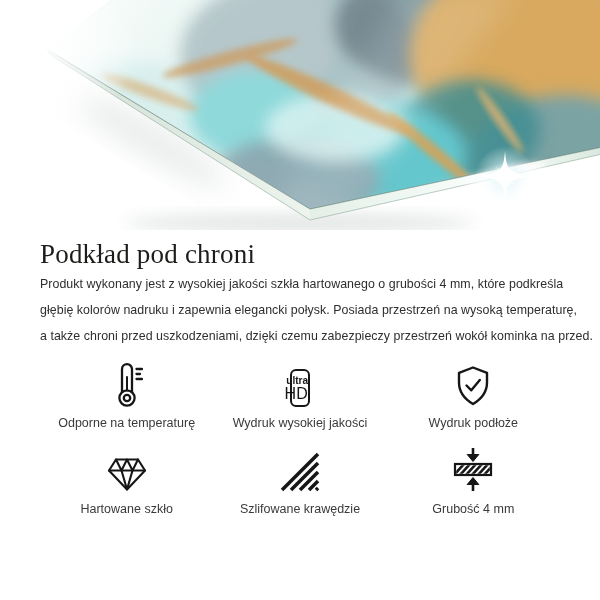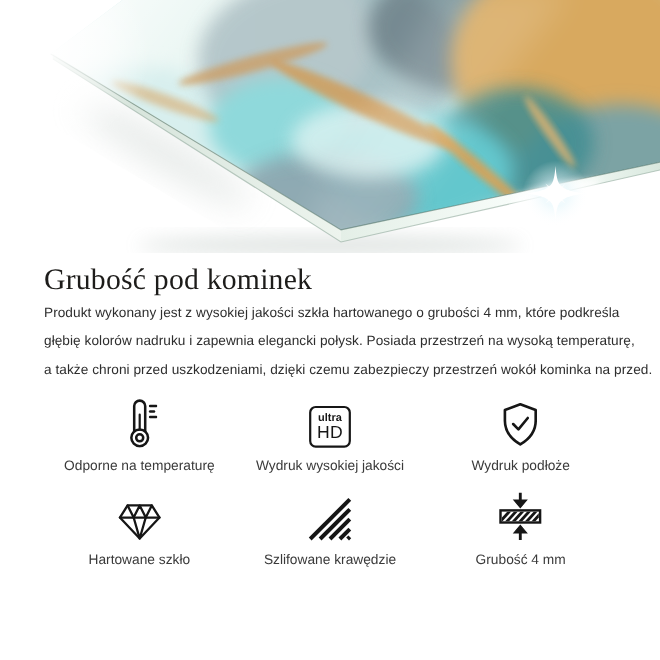--- a/index.html
+++ b/index.html
@@ -23,23 +23,23 @@
     white-space:nowrap;letter-spacing:.05px;
   }
   .features{
     display:grid;grid-template-columns:1fr 1fr 1fr;
     row-gap:17px;margin-top:12px;
   }
   .feature{display:flex;flex-direction:column;align-items:center;}
   .icon-box{height:46px;display:flex;align-items:flex-end;justify-content:center;}
   .feature-label{margin-top:9px;font-size:12.5px;color:#3a3a3a;text-align:right;}
   .hd-box{
-    width:38px;height:38px;box-sizing:border-box;
+    width:20px;height:38px;box-sizing:border-box;
     border:2.5px solid #161616;border-radius:6px;
-    display:flex;flex-direction:column;align-items:center;justify-content:center;
+    display:flex;flex-direction:column;align-items:flex-end;justify-content:center;
     background:#fff;
   }
   .hd-top{font-size:10px;font-weight:700;line-height:11px;color:#161616;}
   .hd-bottom{font-size:16px;font-weight:400;line-height:16px;color:#161616;letter-spacing:.2px;}
   .ficon{display:block;}
 </style>
 </head>
 <body>
 
 <div class="hero">
@@ -126,21 +126,21 @@
     <g>
       <circle cx="505" cy="176" r="30" fill="url(#glow)"></circle>
       <path d="M505,151 C506.5,169 508,172.5 531,176 C508,179.5 506.5,183 505,201 C503.5,183 502,179.5 479,176 C502,172.5 503.5,169 505,151 Z" fill="#ffffff"></path>
       <path d="M505,163 C505.9,173 506.6,174.6 518,176 C506.6,177.4 505.9,179 505,189 C504.1,179 503.4,177.4 492,176 C503.4,174.6 504.1,173 505,163 Z" fill="#ffffff" opacity="0.75" transform="rotate(45 505 176)"></path>
     </g>
   </svg>
 </div>
 
 <div class="content">
   <h1>
-    <span style="display:block">Grubość pod kominek</span>
+    <span style="display:block">Podkład pod chroni</span>
   </h1>
 
   <div class="desc">
     <div class="desc-line">Produkt wykonany jest z wysokiej jakości szkła hartowanego o grubości 4 mm, które podkreśla</div>
     <div class="desc-line">głębię kolorów nadruku i zapewnia elegancki połysk. Posiada przestrzeń na wysoką temperaturę,</div>
     <div class="desc-line">a także chroni przed uszkodzeniami, dzięki czemu zabezpieczy przestrzeń wokół kominka na przed.</div>
   </div>
 
   <div class="features">
 

